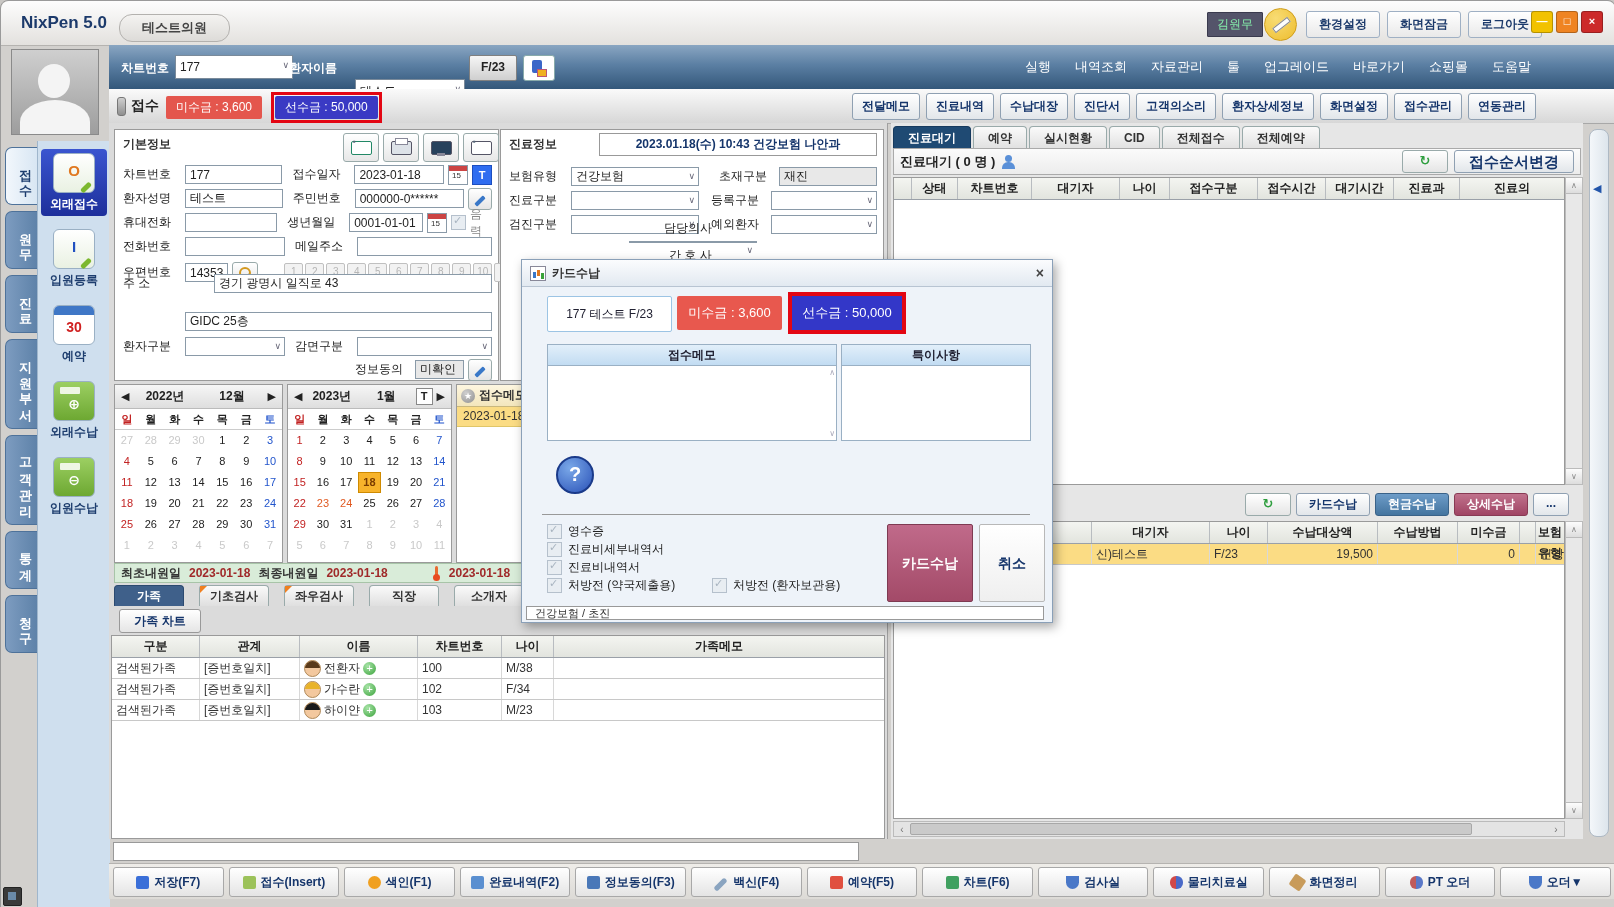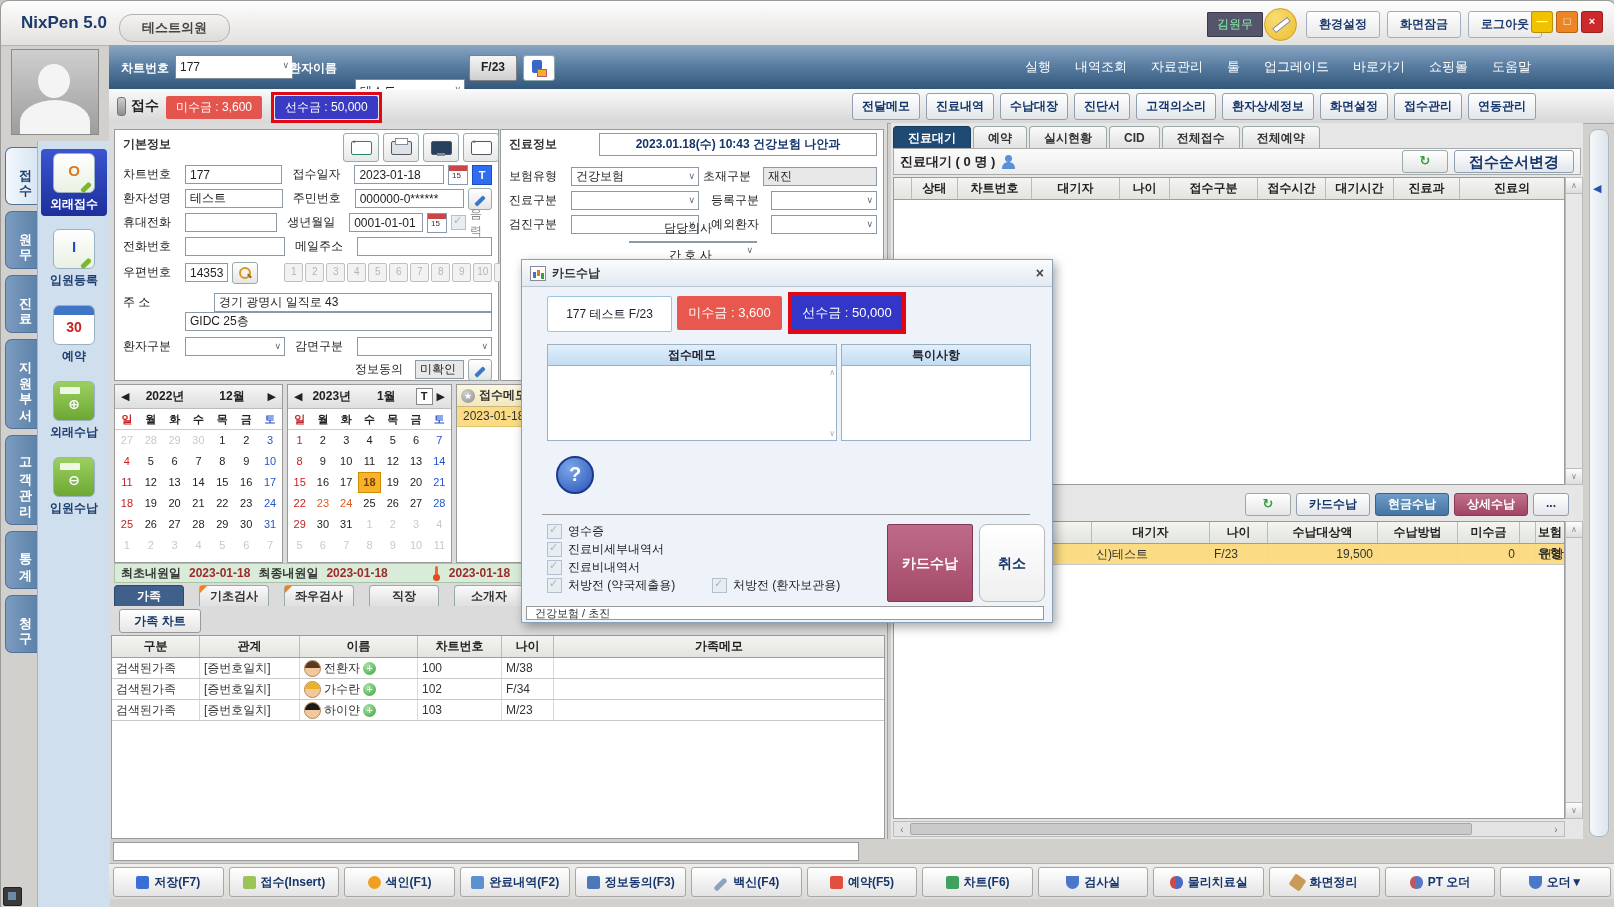--- a/index.html
+++ b/index.html
@@ -167,21 +167,21 @@
   .dlg-panel .pb{height:74px;position:relative;}
   .mini-sc{position:absolute;right:1px;top:2px;font-size:8px;color:#aab;}
   .mini-sc2{position:absolute;right:1px;bottom:2px;font-size:8px;color:#aab;}
   .q-ic{position:absolute;left:34px;top:196px;width:34px;height:34px;border-radius:50%;background:radial-gradient(circle at 35% 30%,#7aa8e8,#2a52b8);border:2px solid #1a3a8a;color:#fff;font-size:20px;font-weight:bold;text-align:center;line-height:32px;}
   .q-text{position:absolute;left:100px;top:206px;font-size:13px;color:#222;}
   .dlg-hr{position:absolute;left:20px;top:254px;width:488px;border-top:1px solid #999;}
   .dlg-cbs{position:absolute;left:25px;top:262px;width:330px;display:flex;flex-wrap:wrap;}
   .dlg-cb{display:flex;align-items:center;gap:6px;height:18px;font-size:12px;color:#222;width:100%;}
   .dlg-cb.inline{width:50%;}
   .dlg-ok{position:absolute;left:365px;top:264px;width:84px;height:76px;background:linear-gradient(#c06a8a,#a34a68);border:1px solid #7e3a52;border-radius:2px;color:#fff;font-size:14px;font-weight:bold;text-align:center;line-height:76px;}
-  .dlg-cancel{position:absolute;left:457px;top:264px;width:64px;height:76px;background:linear-gradient(#ffffff,#efefef);border:1px solid #b8b8b8;border-radius:8px;color:#15356b;font-size:14px;font-weight:bold;text-align:center;line-height:76px;}
+  .dlg-cancel{position:absolute;left:457px;top:264px;width:64px;height:76px;background:linear-gradient(#ffffff,#efefef);border:1px solid #b8b8b8;border-radius:2px;color:#15356b;font-size:14px;font-weight:bold;text-align:center;line-height:76px;}
   .dlg-footer{position:absolute;left:4px;top:346px;width:518px;height:14px;background:#fff;border:1px solid #999;font-size:11px;color:#333;line-height:13px;padding-left:8px;box-sizing:border-box;}
   
   .toolbar{position:absolute;left:108px;top:862px;width:1506px;height:36px;background:linear-gradient(#efede9,#dcdad6);border-top:1px solid #b5b3b0;display:flex;gap:5px;padding:3px 4px 0;box-sizing:border-box;}
   .tb-btn{flex:1;height:28px;background:linear-gradient(#ffffff,#e4e4e4);border:1px solid #a8a8a8;border-radius:3px;font-size:12px;font-weight:bold;color:#15356b;display:flex;align-items:center;justify-content:center;gap:5px;}
   .tic{width:13px;height:13px;border-radius:2px;flex:none;}
   .tic-save{background:#3a6fd8;} .tic-receipt{background:#9cc25a;} .tic-index{background:#f0a020;border-radius:50%;}
   .tic-done{background:#5a8fd0;} .tic-status{background:#4a78b8;} .tic-vaccine{background:#8aa4c0;transform:rotate(-45deg);width:15px;height:5px;margin-top:4px;}
   .tic-calendar{background:#e05040;} .tic-chart{background:#40a060;} .tic-lab{background:#4a78c8;border-radius:0 0 50% 50%;}
   .tic-physio{background:linear-gradient(90deg,#d04848 50%,#4a6ac8 50%);border-radius:6px;} .tic-clean{background:#c89b5a;transform:rotate(35deg);}
   .tic-pt{background:linear-gradient(90deg,#c05a5a 50%,#5a78c8 50%);border-radius:6px;} .tic-order{background:#4a78c8;border-radius:0 0 50% 50%;}
@@ -345,21 +345,21 @@
             <div class="numbtn">4</div>
             <div class="numbtn">5</div>
             <div class="numbtn">6</div>
             <div class="numbtn">7</div>
             <div class="numbtn">8</div>
             <div class="numbtn">9</div>
             <div class="numbtn">10</div>
             <div class="numbtn">..</div>
           </div>
       </div>
-      <div class="frow" style="top:162px;gap:33px;">
+      <div class="frow" style="top:143px;gap:33px;">
         <span class="lb">주      소</span>
         <div class="inp" style="flex:1;">경기 광명시 일직로 43</div>
       </div>
       <div class="frow" style="top:181px;">
         <span class="lb"></span>
         <div class="inp" style="flex:1;">GIDC 25층</div>
       </div>
       <div class="frow" style="top:206px;">
         <span class="lb">환자구분</span>
         <div class="inp sel" style="width:100px;"></div>
@@ -373,21 +373,21 @@
         <div class="edit-btn"></div>
       </div>
     </div>
 
     <div class="gbox" style="left:391px;top:6px;width:382px;height:250px;">
       <div class="gtitle">진료정보</div>
       <div class="banner">2023.01.18(수) 10:43 건강보험 나안과</div>
       <div class="frow" style="top:36px;">
         <span class="lb">보험유형</span>
         <div class="inp sel" style="width:128px;">건강보험</div>
-        <span class="lb" style="margin-left:0;width:56px;">초재구분</span>
+        <span class="lb" style="margin-left:16px;width:56px;">초재구분</span>
         <div class="inp ro" style="flex:1;">재진</div>
       </div>
       <div class="frow" style="top:60px;">
         <span class="lb">진료구분</span>
         <div class="inp sel" style="width:128px;"></div>
         <span class="lb" style="margin-left:8px;width:56px;">등록구분</span>
         <div class="inp sel" style="flex:1;"></div>
       </div>
       <div class="frow" style="top:84px;">
         <span class="lb">검진구분</span>

